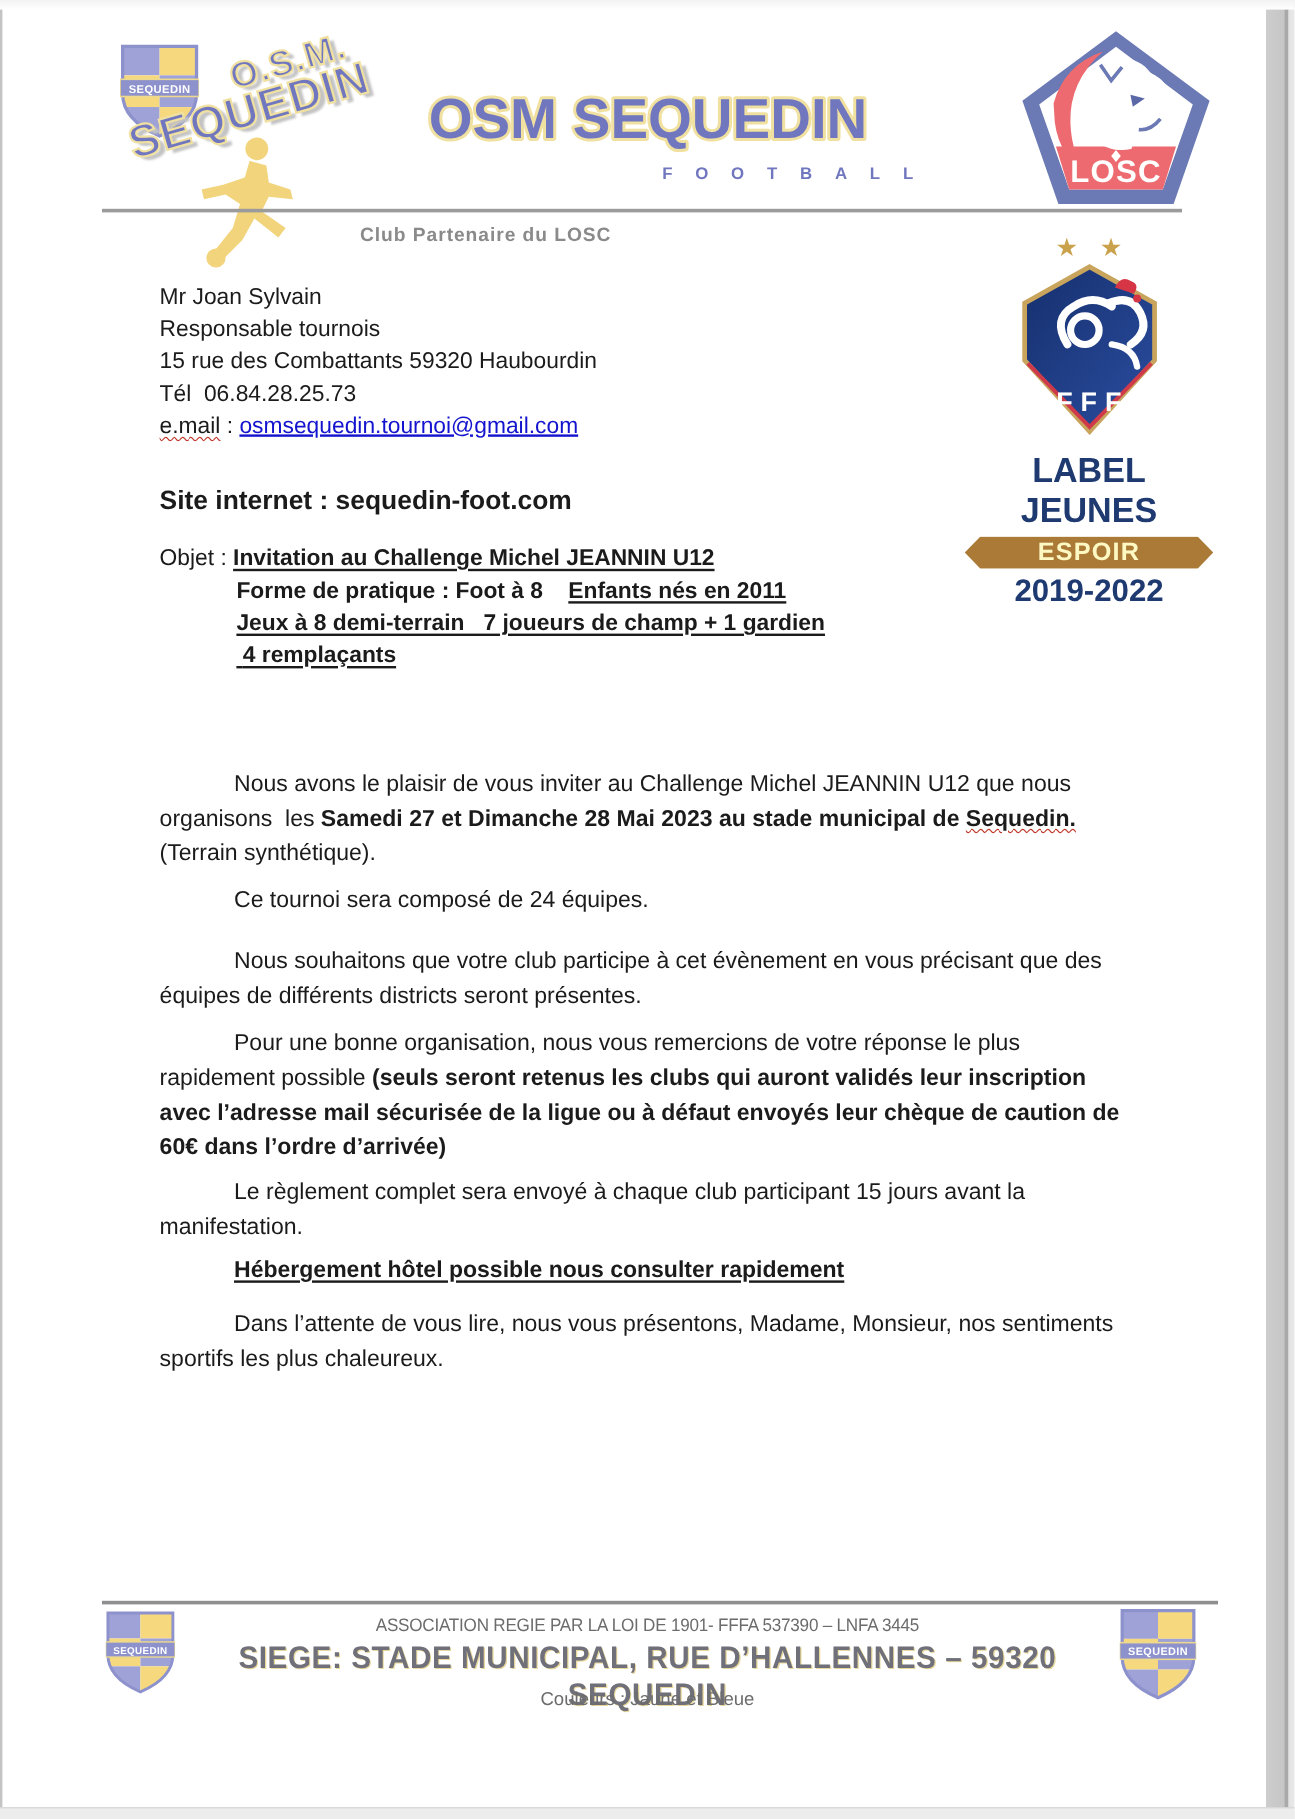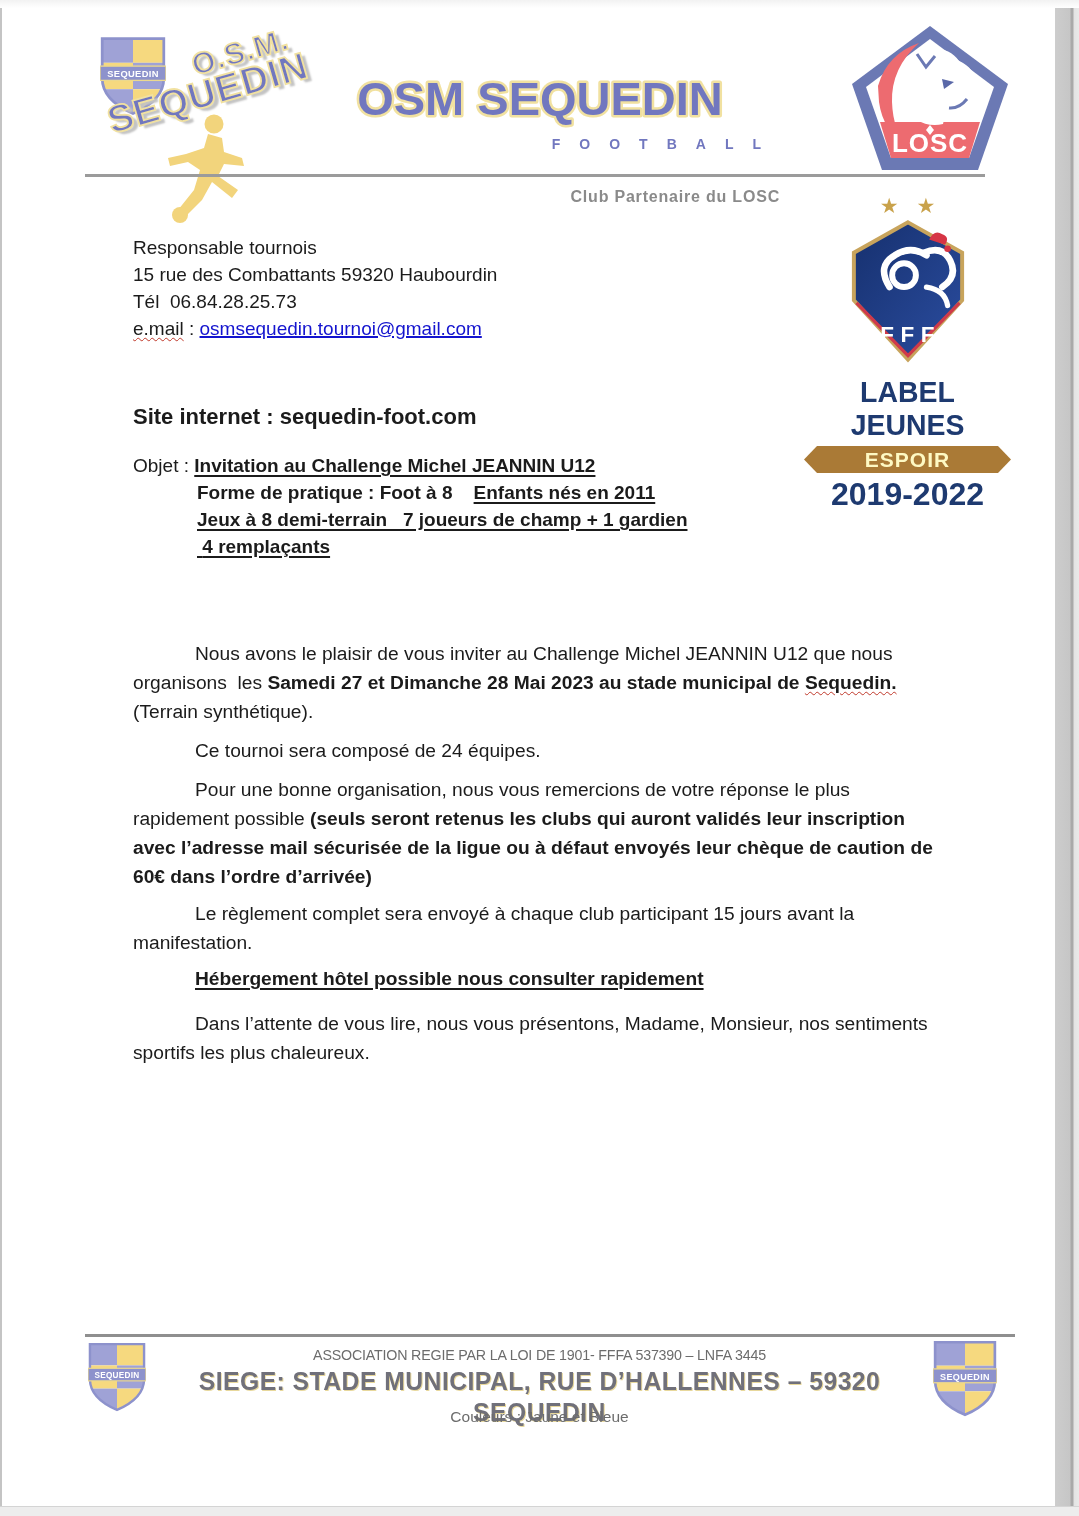--- a/index.html
+++ b/index.html
@@ -19,34 +19,34 @@
         color:var(--club-blue);-webkit-text-stroke:1.8px var(--club-yellow);
         text-shadow:4px 4px 2px #c3c3c3;font-weight:800;line-height:1;}
   .slant-line1{font-size:30px;margin-left:96px;letter-spacing:1px;}
   .slant-line2{font-size:38px;margin-top:-4px;letter-spacing:1px;}
   .player-icon{position:absolute;left:152px;top:112px;}
   .title-svg{position:absolute;left:300px;top:68px;}
   .subtitle{position:absolute;left:300px;top:136px;width:480px;text-align:right;
         font-size:14px;font-weight:600;letter-spacing:19px;padding-left:10px;box-sizing:border-box;
         color:var(--club-blue);}
   .header-rule{position:absolute;left:85px;top:174px;width:900px;height:3px;background:#9b9b9b;}
-  .partner{position:absolute;left:300px;top:188px;width:480px;text-align:right;
+  .partner{position:absolute;left:300px;top:188px;width:480px;text-align:left;
         font-size:16px;font-weight:bold;letter-spacing:0.8px;color:#8a8a8a;}
   .losc-logo{position:absolute;left:845px;top:22px;}
 
   
   .fff-col{position:absolute;left:800px;top:194px;width:215px;text-align:center;}
   .fff-stars{font-size:21px;color:#c9a24b;letter-spacing:0;height:26px;}
   .fff-stars span{margin:0 9px;}
   .fff-crest{margin-top:-2px;}
   .label-jeunes{font-size:29px;font-weight:800;color:var(--fff-navy);margin-top:8px;transform:scaleX(0.98);}
   .espoir-ribbon{margin:4px 4px 0 4px;height:27px;line-height:27px;background:var(--ribbon-gold);
         clip-path:polygon(0 50%,13px 0,calc(100% - 13px) 0,100% 50%,calc(100% - 13px) 100%,13px 100%);
         color:#fef9c3;font-size:21px;font-weight:800;letter-spacing:1px;}
-  .label-years{font-size:32px;font-weight:800;color:var(--fff-navy);margin-top:3px;}
+  .label-years{font-size:26px;font-weight:800;color:var(--fff-navy);margin-top:3px;}
 
   
   .sender{position:absolute;left:133px;top:234px;font-size:19px;line-height:27px;}
   .pre{white-space:pre-wrap;}
   .sq{text-decoration-line:underline;text-decoration-style:wavy;text-decoration-color:#c0392b;
       text-decoration-thickness:1px;text-underline-offset:2px;}
   .link{color:var(--link-blue);text-decoration:underline;text-decoration-thickness:1.5px;cursor:pointer;}
   .site-line{position:absolute;left:133px;top:404px;font-size:22px;font-weight:bold;}
   .objet{position:absolute;left:133px;top:452px;font-size:19px;line-height:27px;font-weight:bold;}
   .objet .label{font-weight:normal;}
@@ -157,38 +157,40 @@
       <path d="M66,16 q4,-8 10,-4 q6,2 2,8 z" fill="#d63545"></path>
       <circle cx="80" cy="23" r="2.5" fill="#d63545"></circle>
       <text x="52" y="94" text-anchor="middle" font-family="Liberation Sans, sans-serif" font-size="17" font-weight="bold" fill="#ffffff" letter-spacing="5">FFF</text>
     </svg>
     <div class="label-jeunes">LABEL JEUNES</div>
     <div class="espoir-ribbon">ESPOIR</div>
     <div class="label-years">2019-2022</div>
   </div>
 
   <div class="sender">
+    <div>Mr Joan Sylvain</div>
     <div>Responsable tournois</div>
     <div>15 rue des Combattants 59320 Haubourdin</div>
     <div class="pre">Tél  06.84.28.25.73</div>
     <div><span class="sq">e.mail</span><span class="pre"> : </span><a class="link">osmsequedin.tournoi@gmail.com</a></div>
   </div>
 
   <div class="site-line">Site internet : sequedin-foot.com</div>
 
   <div class="objet">
     <div><span class="label pre">Objet : </span><span class="u2">Invitation au Challenge Michel JEANNIN U12</span></div>
     <div class="ind2"><span class="pre">Forme de pratique : Foot à 8    </span><span class="u2">Enfants nés en 2011</span></div>
     <div class="ind2"><span class="u2 pre">Jeux à 8 demi-terrain   7 joueurs de champ + 1 gardien</span></div>
     <div class="ind2"><span class="u2 pre"> 4 remplaçants</span></div>
   </div>
 
   <div class="body-block">
     <p class="ind mt1"><span class="pre">Nous avons le plaisir de vous inviter au Challenge Michel JEANNIN U12 que nous organisons  les </span><span class="b">Samedi 27 et Dimanche 28 Mai 2023 au stade municipal de </span><span class="b sq">Sequedin.</span><span> (Terrain synthétique).</span></p>
     <p class="ind p2m">Ce tournoi sera composé de 24 équipes.</p>
+    <p class="ind p3m">Nous souhaitons que votre club participe à cet évènement en vous précisant que des équipes de différents districts seront présentes.</p>
     <p class="ind p4m"><span>Pour une bonne organisation, nous vous remercions de votre réponse le plus rapidement possible </span><span class="b">(seuls seront retenus les clubs qui auront validés leur inscription avec l’adresse mail sécurisée de la ligue ou à défaut envoyés leur chèque de caution de 60€ dans l’ordre d’arrivée)</span></p>
     <p class="ind p5m">Le règlement complet sera envoyé à chaque club participant 15 jours avant la manifestation.</p>
     <p class="ind p7m b u2">Hébergement hôtel possible nous consulter rapidement</p>
     <p class="ind p8m">Dans l’attente de vous lire, nous vous présentons, Madame, Monsieur, nos sentiments sportifs les plus chaleureux.</p>
   </div>
 
   <div class="footer-rule"></div>
   <svg class="crest-footer-left" width="58" height="70" viewBox="0 0 60 72">
       <use href="#seq-shield"></use>
     </svg>

